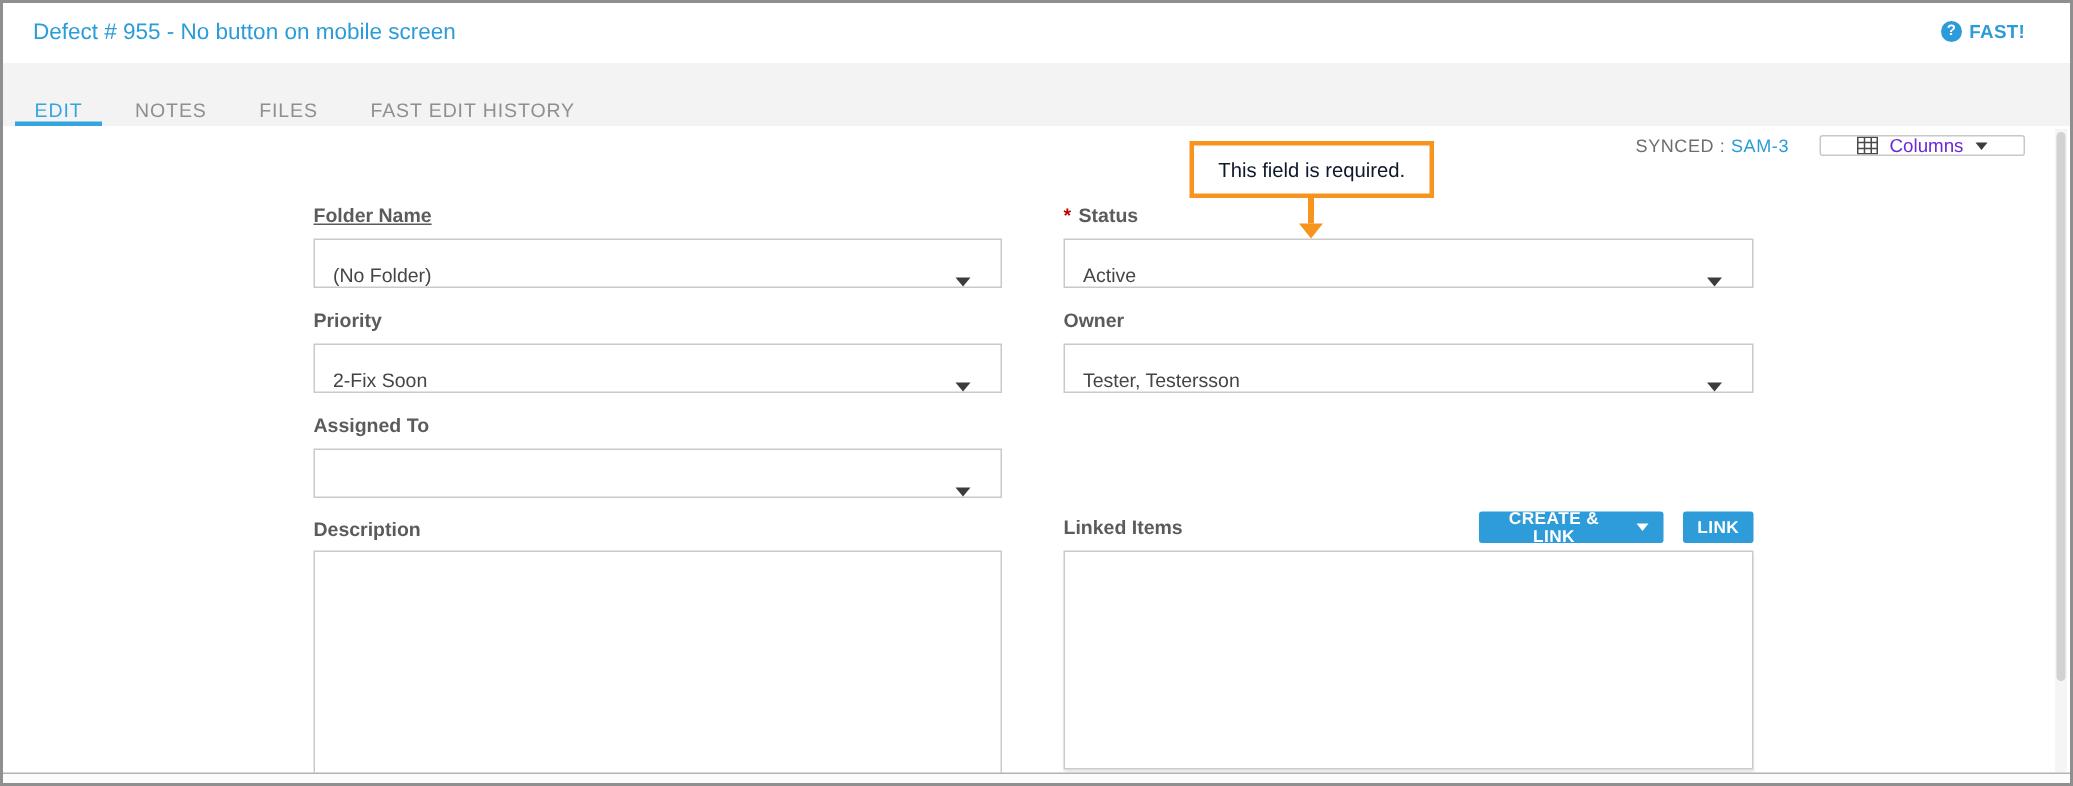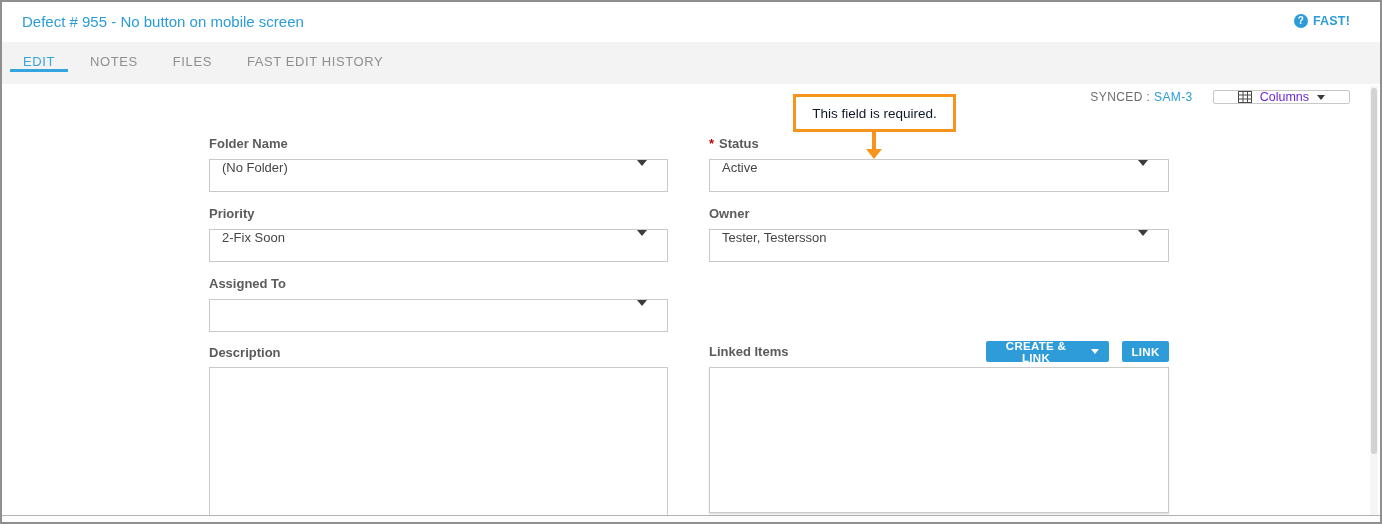--- a/index.html
+++ b/index.html
@@ -15,21 +15,21 @@
   }
   .help{position:absolute;right:30px;top:12px;display:flex;align-items:center;gap:5px;cursor:pointer;}
   .help-circle{
     width:14px;height:14px;border-radius:50%;background:#2b9cd8;color:#fff;
     font-size:10px;font-weight:bold;display:flex;align-items:center;justify-content:center;line-height:1;
   }
   .help-label{font-size:12.5px;font-weight:bold;color:#2b9cd8;letter-spacing:.2px;}
   
   .tabbar{
     position:absolute;left:0;top:40px;right:0;height:42px;background:#f3f3f3;
-    display:flex;align-items:center;padding-left:8px;
+    display:flex;align-items:flex-end;padding-left:8px;
   }
   .tab{
     display:flex;align-items:center;padding:0 13px;margin-right:9px;font-size:13px;
     letter-spacing:.6px;color:#8f8f8f;cursor:pointer;border-bottom:3px solid transparent;
   }
   .tab.active{color:#35a5df;border-bottom-color:#35a5df;}
   
   .content{position:absolute;left:0;top:82px;right:0;bottom:0;background:#fff;}
   .synced-row{position:absolute;top:6px;right:30px;display:flex;align-items:center;gap:20px;}
   .synced{font-size:12px;color:#6e6e6e;letter-spacing:.4px;}
@@ -49,21 +49,21 @@
   }
   .caret-white{
     width:0;height:0;border-left:4px solid transparent;border-right:4px solid transparent;
     border-top:5px solid #fff;
   }
   
   .field-label{position:absolute;font-size:13px;font-weight:bold;color:#5b5b5b;}
   .req{color:#c00000;margin-right:5px;font-weight:bold;}
   .dropdown{
     position:absolute;height:33px;background:#fff;border:1px solid #c9c9c9;
-    display:flex;align-items:flex-start;padding:0 20px 0 12px;font-size:13px;color:#454545;cursor:pointer;
+    display:flex;align-items:flex-end;padding:0 20px 0 12px;font-size:13px;color:#454545;cursor:pointer;
   }
   .dropdown .val{flex:1;}
   .bigbox{position:absolute;background:#fff;border:1px solid #cacaca;}
   .shadowed{box-shadow:0 2px 2px rgba(0,0,0,.10);}
   .blue-btn{
     position:absolute;height:21px;background:#2e9cd9;color:#fff;border:none;border-radius:2px;
     font-size:11.5px;font-weight:bold;letter-spacing:.3px;display:flex;align-items:center;
     justify-content:center;gap:15px;cursor:pointer;padding:0 10px;
   }
   
@@ -123,21 +123,21 @@
         <span class="caret-small"></span>
       </button>
     </div>
 
     <div class="callout">
       <span>This field is required.</span>
     </div>
     <div class="callout-stem"></div>
     <div class="callout-head"></div>
 
-    <div class="field-label" style="left:207px;top:52px;">Folder Name</div>
+    <div class="field-label" style="left:207px;top:52px;text-decoration:underline;">Folder Name</div>
     <div class="dropdown" style="left:207px;top:75px;width:459px;">
       <span class="val">(No Folder)</span>
       <span class="caret-dark"></span>
     </div>
 
     <div class="field-label" style="left:207px;top:122px;">Priority</div>
     <div class="dropdown" style="left:207px;top:145px;width:459px;">
       <span class="val">2-Fix Soon</span>
       <span class="caret-dark"></span>
     </div>

